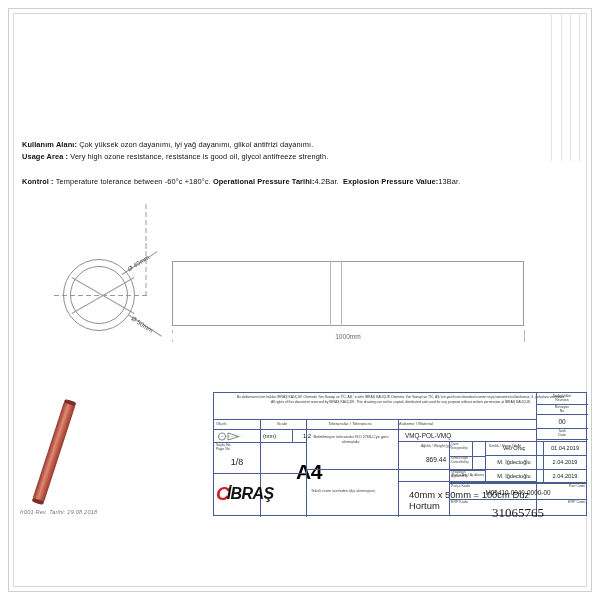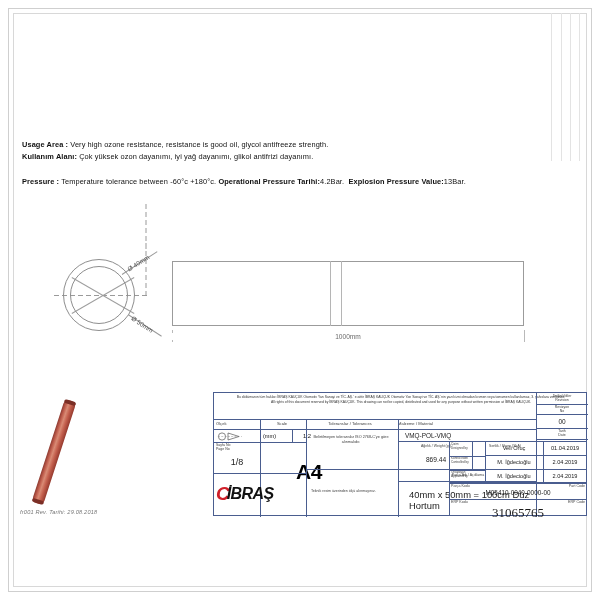--- a/index.html
+++ b/index.html
@@ -84,30 +84,30 @@
   <div class="frame"></div>
   <div class="frame-inner"></div>
 
   <div class="vrule" style="left:551px;"></div>
   <div class="vrule" style="left:561px;"></div>
   <div class="vrule" style="left:570px;"></div>
   <div class="vrule" style="left:579px;"></div>
 
   <div class="spec spec-usage">
     <div class="spec-row">
+      <b>Kullanım Alanı:</b><span> Çok yüksek ozon dayanımı, iyi yağ dayanımı, glikol antifrizi dayanımı.</span>
+    </div>
+    <div class="spec-row">
       <b>Usage Area :</b><span> Very high ozone resistance, resistance is good oil, glycol antifreeze strength.</span>
-    </div>
-    <div class="spec-row">
-      <b>Kullanım Alanı:</b><span> Çok yüksek ozon dayanımı, iyi yağ dayanımı, glikol antifrizi dayanımı.</span>
     </div>
   </div>
 
   <div class="spec spec-feat">
     <div class="spec-row">
-      <b>Pressure :</b><span> Temperature tolerance between -60°c +180°c.</span>
+      <b>Kontrol :</b><span> Temperature tolerance between -60°c +180°c.</span>
       <b>Operational Pressure Tarihi:</b><span>4.2Bar.</span>&nbsp;
       <b>Explosion Pressure Value:</b><span>13Bar.</span>
     </div>
   </div>
 
   <div class="circ-wrap">
     <div class="cl cl-h"></div>
     <div class="cl cl-v"></div>
     <div class="diag diag2"></div>
     <div class="diag diag3"></div>

